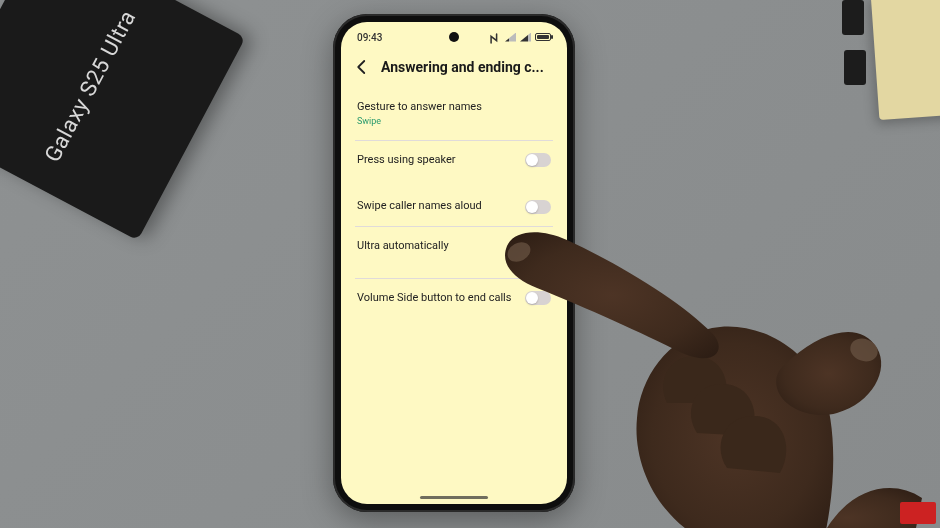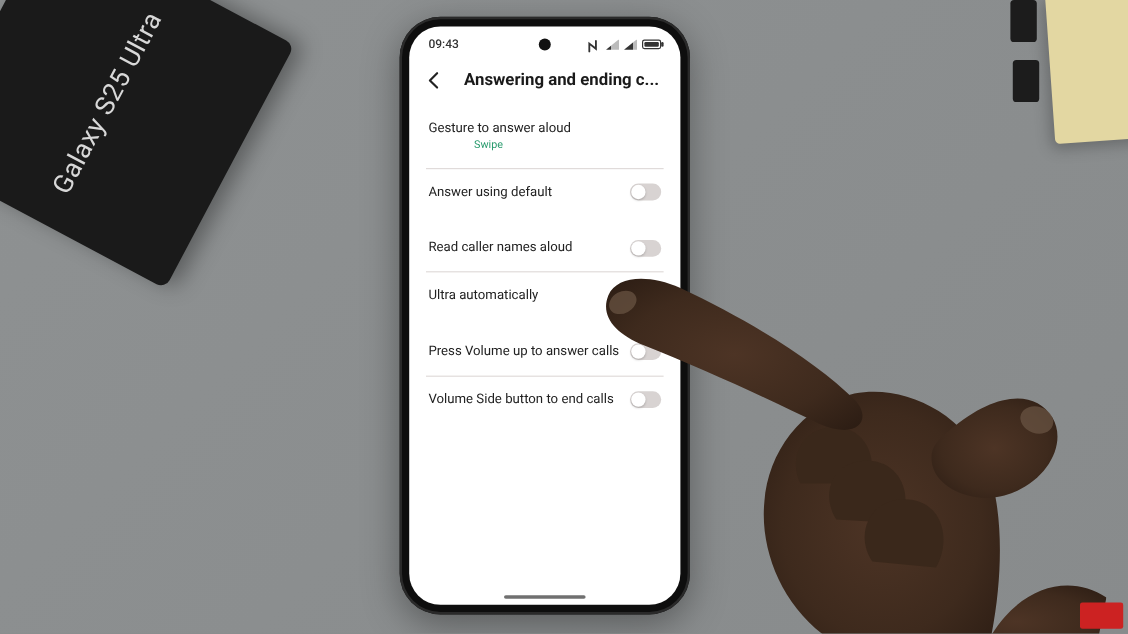--- a/index.html
+++ b/index.html
@@ -61,21 +61,21 @@
     position: absolute;
     left: 333px; top: 14px;
     width: 242px; height: 498px;
     background: #0e0e0e;
     border-radius: 34px;
     box-shadow: 0 8px 30px rgba(0,0,0,0.35), 0 0 0 2px #2a2a2a inset;
     padding: 8px;
   }
   .screen {
     width: 100%; height: 100%;
-    background: #ffffff;
+    background: #fef9c3;
     border-radius: 26px;
     position: relative;
     overflow: hidden;
     display: flex;
     flex-direction: column;
   }
   .camera {
     position: absolute;
     left: 50%; top: 10px;
     width: 10px; height: 10px;
@@ -117,35 +117,34 @@
   }
   .back-arrow svg { width: 100%; height: 100%; }
   .title {
     font-size: 14px;
     font-weight: 700;
     color: #1a1a1a;
     white-space: nowrap;
     overflow: hidden;
     text-overflow: ellipsis;
     flex: 1;
-    text-align: center;
   }
 
   
   .list { padding: 0 14px; display: flex; flex-direction: column; }
   .row {
     padding: 10px 2px;
     display: flex;
     align-items: center;
     gap: 8px;
   }
   .row-text { flex: 1; min-width: 0; }
   .row-title { font-size: 11px; color: #222; line-height: 1.35; }
   .row-sub { font-size: 9px; color: #888; line-height: 1.3; margin-top: 1px; }
-  .row-sub.green { color: #2a9b6e; margin-left: 38px; }
+  .row-sub.green { color: #2a9b6e; }
   .divider { height: 1px; background: #e0dbda; margin: 2px 0; }
   .group-gap { height: 12px; }
 
   .toggle {
     width: 26px; height: 14px;
     background: #d8d3d2;
     border-radius: 8px;
     position: relative;
     flex-shrink: 0;
   }
@@ -214,60 +213,54 @@
             <path d="M15 4 L7 12 L15 20" stroke="#222" stroke-width="2.4" fill="none" stroke-linecap="round" stroke-linejoin="round"></path>
           </svg>
       </span>
       <div class="title">Answering and ending c...</div>
     </div>
 
     <div class="list">
 
       <div class="row">
         <div class="row-text">
-          <div class="row-title">Gesture to answer aloud</div>
+          <div class="row-title">Gesture to answer names</div>
           <div class="row-sub green">Swipe</div>
         </div>
       </div>
 
       <div class="divider"></div>
 
       <div class="row">
         <div class="row-text">
-          <div class="row-title">Answer using default</div>
+          <div class="row-title">Press using speaker</div>
         </div>
         <div class="toggle"></div>
       </div>
 
       <div class="group-gap"></div>
 
       <div class="row">
         <div class="row-text">
-          <div class="row-title">Read caller names aloud</div>
+          <div class="row-title">Swipe caller names aloud</div>
         </div>
         <div class="toggle"></div>
       </div>
 
       <div class="divider"></div>
 
       <div class="row">
         <div class="row-text">
           <div class="row-title">Ultra automatically</div>
         </div>
         <div class="toggle"></div>
       </div>
 
       <div class="group-gap"></div>
 
-      <div class="row">
-        <div class="row-text">
-          <div class="row-title">Press Volume up to answer calls</div>
-        </div>
-        <div class="toggle"></div>
-      </div>
 
       <div class="divider"></div>
 
       <div class="row">
         <div class="row-text">
           <div class="row-title">Volume Side button to end calls</div>
         </div>
         <div class="toggle"></div>
       </div>
 

